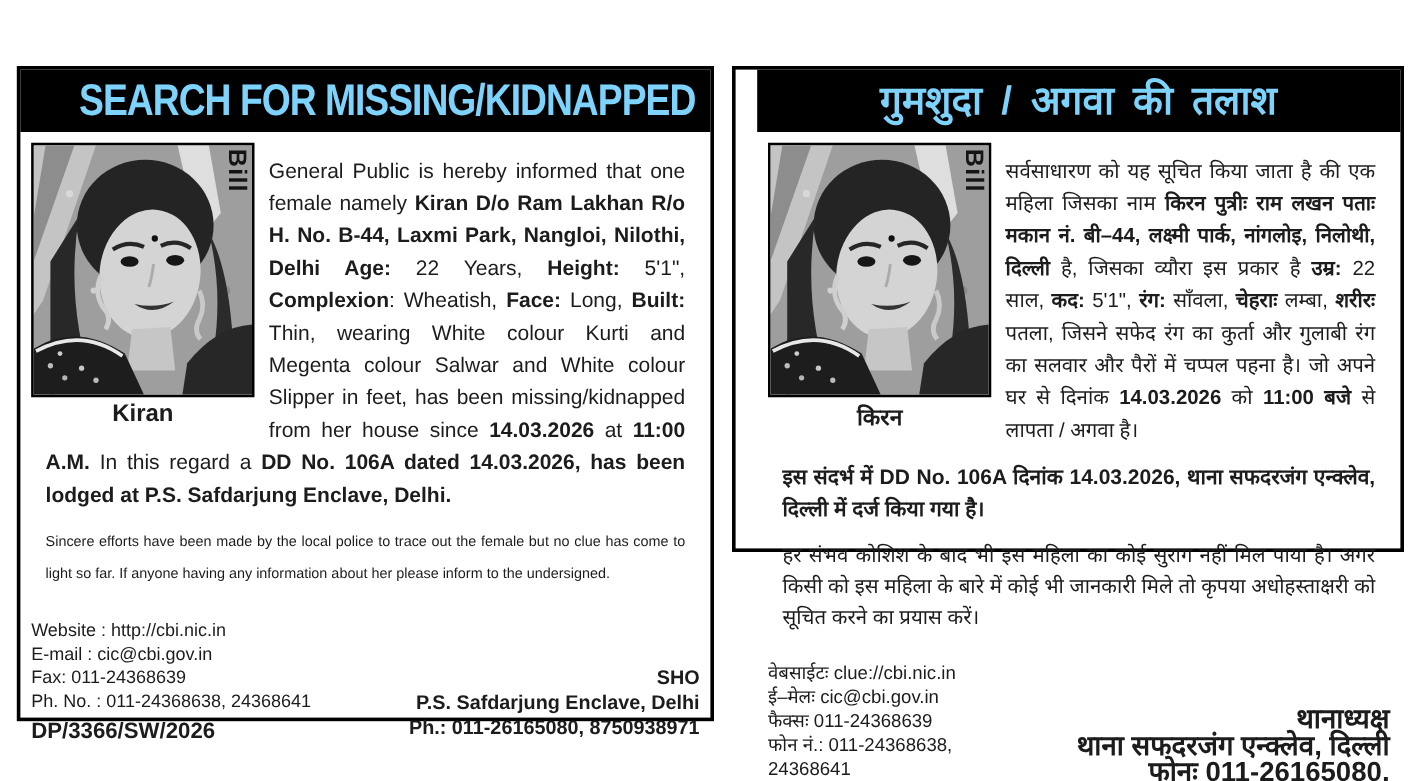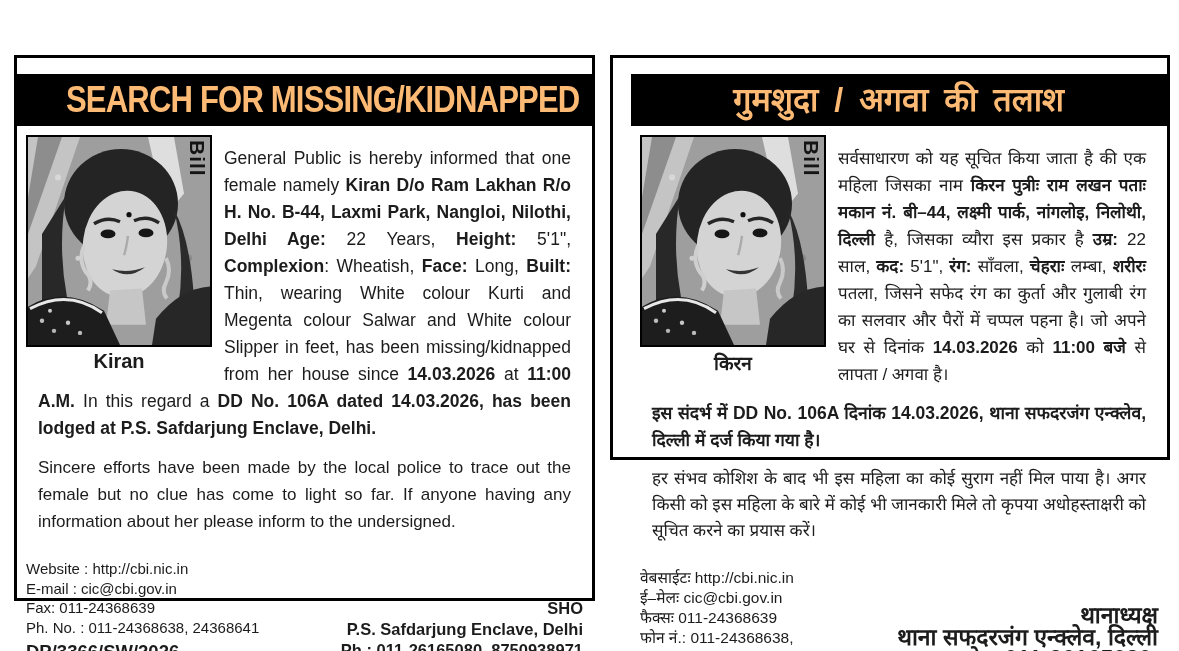--- a/index.html
+++ b/index.html
@@ -5,40 +5,40 @@
   html,body{margin:0;padding:0;}
   body{
     width:1179px;height:651px;position:relative;background:#ffffff;
     font-family:"Liberation Sans","DejaVu Sans",sans-serif;color:#1c1c1c;
     overflow:hidden;
   }
   .panel{position:absolute;top:55px;background:#fff;border:3px solid #000;box-sizing:border-box;}
   #left-panel{left:14px;width:581px;height:546px;}
   #right-panel{left:610px;width:560px;height:405px;padding-left:18px;}
 
-  .bar{height:52px;line-height:52px;background:#000;color:#fdba74;text-align:center;overflow:hidden;margin-top:16px;}
+  .bar{height:52px;line-height:52px;background:#000;color:#7dd3fc;text-align:center;overflow:hidden;}
   .bar-text{display:inline-block;font-weight:bold;white-space:nowrap;}
   #left-panel .bar-text{font-size:37px;letter-spacing:-1px;transform:scaleX(.84);transform-origin:center;}
   #right-panel .bar-text{font-size:33px;word-spacing:7px;transform:scaleX(.98);transform-origin:center;}
 
   .body{padding:7px 9px 0 9px;}
 
   .photo-float{float:left;width:186px;margin:2px 12px 2px 0;text-align:center;}
   .photo-frame{position:relative;width:182px;height:208px;border:2px solid #000;overflow:hidden;background:#9e9e9e;}
   .photo-frame svg{display:block;width:100%;height:100%;}
   .wm{position:absolute;top:3px;right:1px;writing-mode:vertical-rl;font-weight:bold;
       font-size:21px;letter-spacing:1px;color:#141414;}
   .caption{font-weight:bold;margin-top:3px;}
   #left-panel .caption{font-size:20px;}
   #right-panel .caption{font-size:19px;}
 
   p{margin:12px;}
   .b{font-weight:bold;}
   #left-panel .p1{font-size:17.5px;line-height:27px;text-align:justify;}
-  #left-panel .p2{font-size:17px;line-height:27px;text-align:justify;margin-top:9px;}
+  #left-panel .p2{font-size:12px;line-height:27px;text-align:justify;margin-top:9px;}
   #right-panel .p1{font-size:17px;line-height:27px;text-align:justify;}
   #right-panel .p2{font-size:17.5px;line-height:27px;text-align:justify;font-weight:bold;clear:both;margin-top:7px;}
   #right-panel .p3{font-size:17px;line-height:26px;text-align:justify;margin-top:2px;}
 
   .contacts{display:flex;justify-content:space-between;align-items:flex-end;margin-top:24px;clear:both;}
   .c-left{font-size:15px;line-height:19.5px;}
   #right-panel .c-left{font-size:15.5px;line-height:20px;}
   .ref{font-weight:bold;font-size:18.5px;margin-top:5px;}
   .c-right{text-align:right;font-weight:bold;font-size:16.5px;line-height:21px;padding-bottom:1px;}
   #right-panel .c-right{font-size:23px;line-height:22px;}
@@ -147,21 +147,21 @@
         </svg>
         <span class="wm">Bill</span>
       </div>
       <div class="caption">किरन</div>
     </div>
     <p class="p1"><span>सर्वसाधारण को यह सूचित किया जाता है की एक महिला जिसका नाम </span><span class="b">किरन पुत्रीः राम लखन पताः मकान नं. बी–44, लक्ष्मी पार्क, नांगलोइ, निलोथी, दिल्ली </span><span>है, जिसका व्यौरा इस प्रकार है </span><span class="b">उम्र:</span><span> 22 साल, </span><span class="b">कद:</span><span> 5'1", </span><span class="b">रंग:</span><span> साँवला, </span><span class="b">चेहराः</span><span> लम्बा, </span><span class="b">शरीरः</span><span> पतला, जिसने सफेद रंग का कुर्ता और गुलाबी रंग का सलवार और पैरों में चप्पल पहना है। जो अपने घर से दिनांक </span><span class="b">14.03.2026</span><span> को </span><span class="b">11:00 बजे</span><span> से लापता / अगवा है।</span></p>
     <p class="p2">इस संदर्भ में DD No. 106A दिनांक 14.03.2026, थाना सफदरजंग एन्क्लेव, दिल्ली में दर्ज किया गया है।</p>
     <p class="p3">हर संभव कोशिश के बाद भी इस महिला का कोई सुराग नहीं मिल पाया है। अगर किसी को इस महिला के बारे में कोई भी जानकारी मिले तो कृपया अधोहस्ताक्षरी को सूचित करने का प्रयास करें।</p>
     <div class="contacts">
       <div class="c-left">
-        <div>वेबसाईटः  http://cbi.nic.in</div>
+        <div>वेबसाईटः  clue://cbi.nic.in</div>
         <div>ई–मेलः  cic@cbi.gov.in</div>
         <div>फैक्सः  011-24368639</div>
         <div>फोन नं.:  011-24368638, 24368641</div>
         <div class="ref">DP/3366/SW/2026</div>
       </div>
       <div class="c-right">
         <div>थानाध्यक्ष</div>
         <div>थाना सफदरजंग एन्क्लेव, दिल्ली</div>
         <div>फोनः 011-26165080, 8750938971</div>
       </div>

